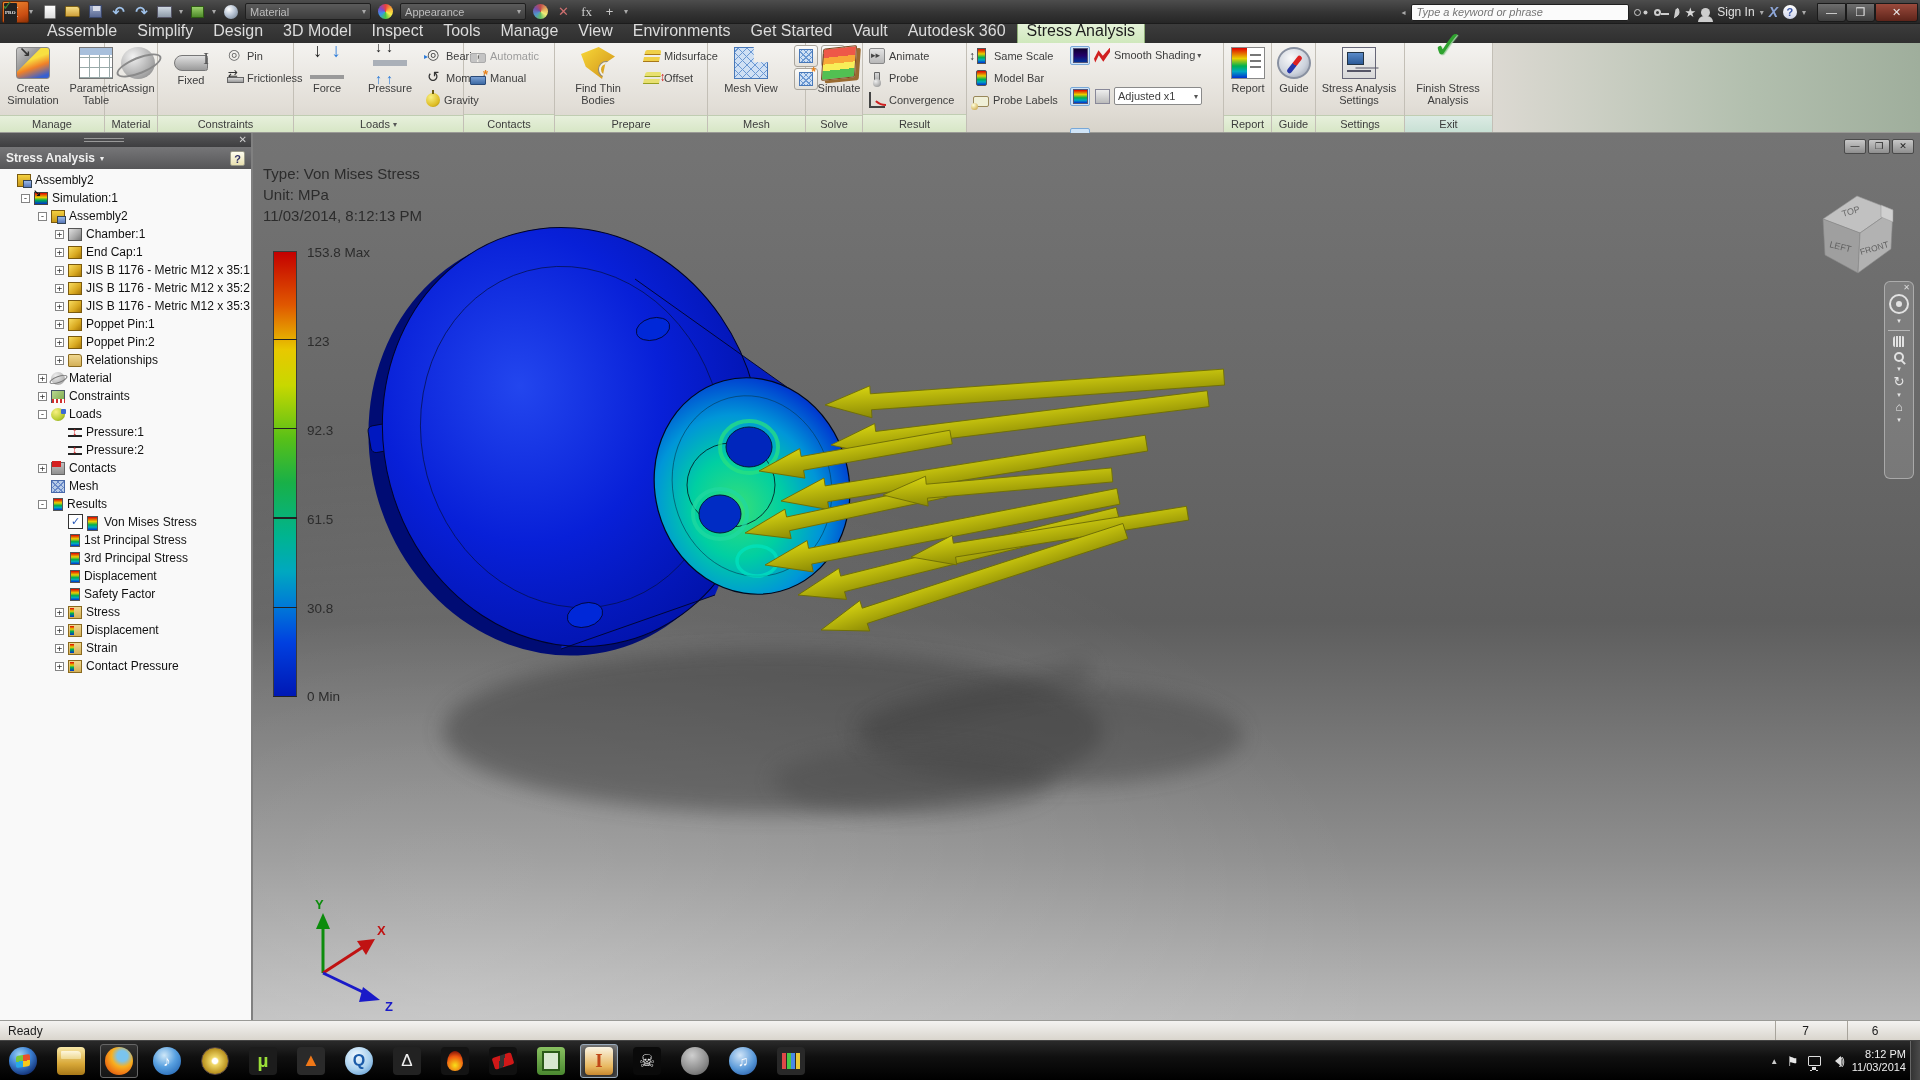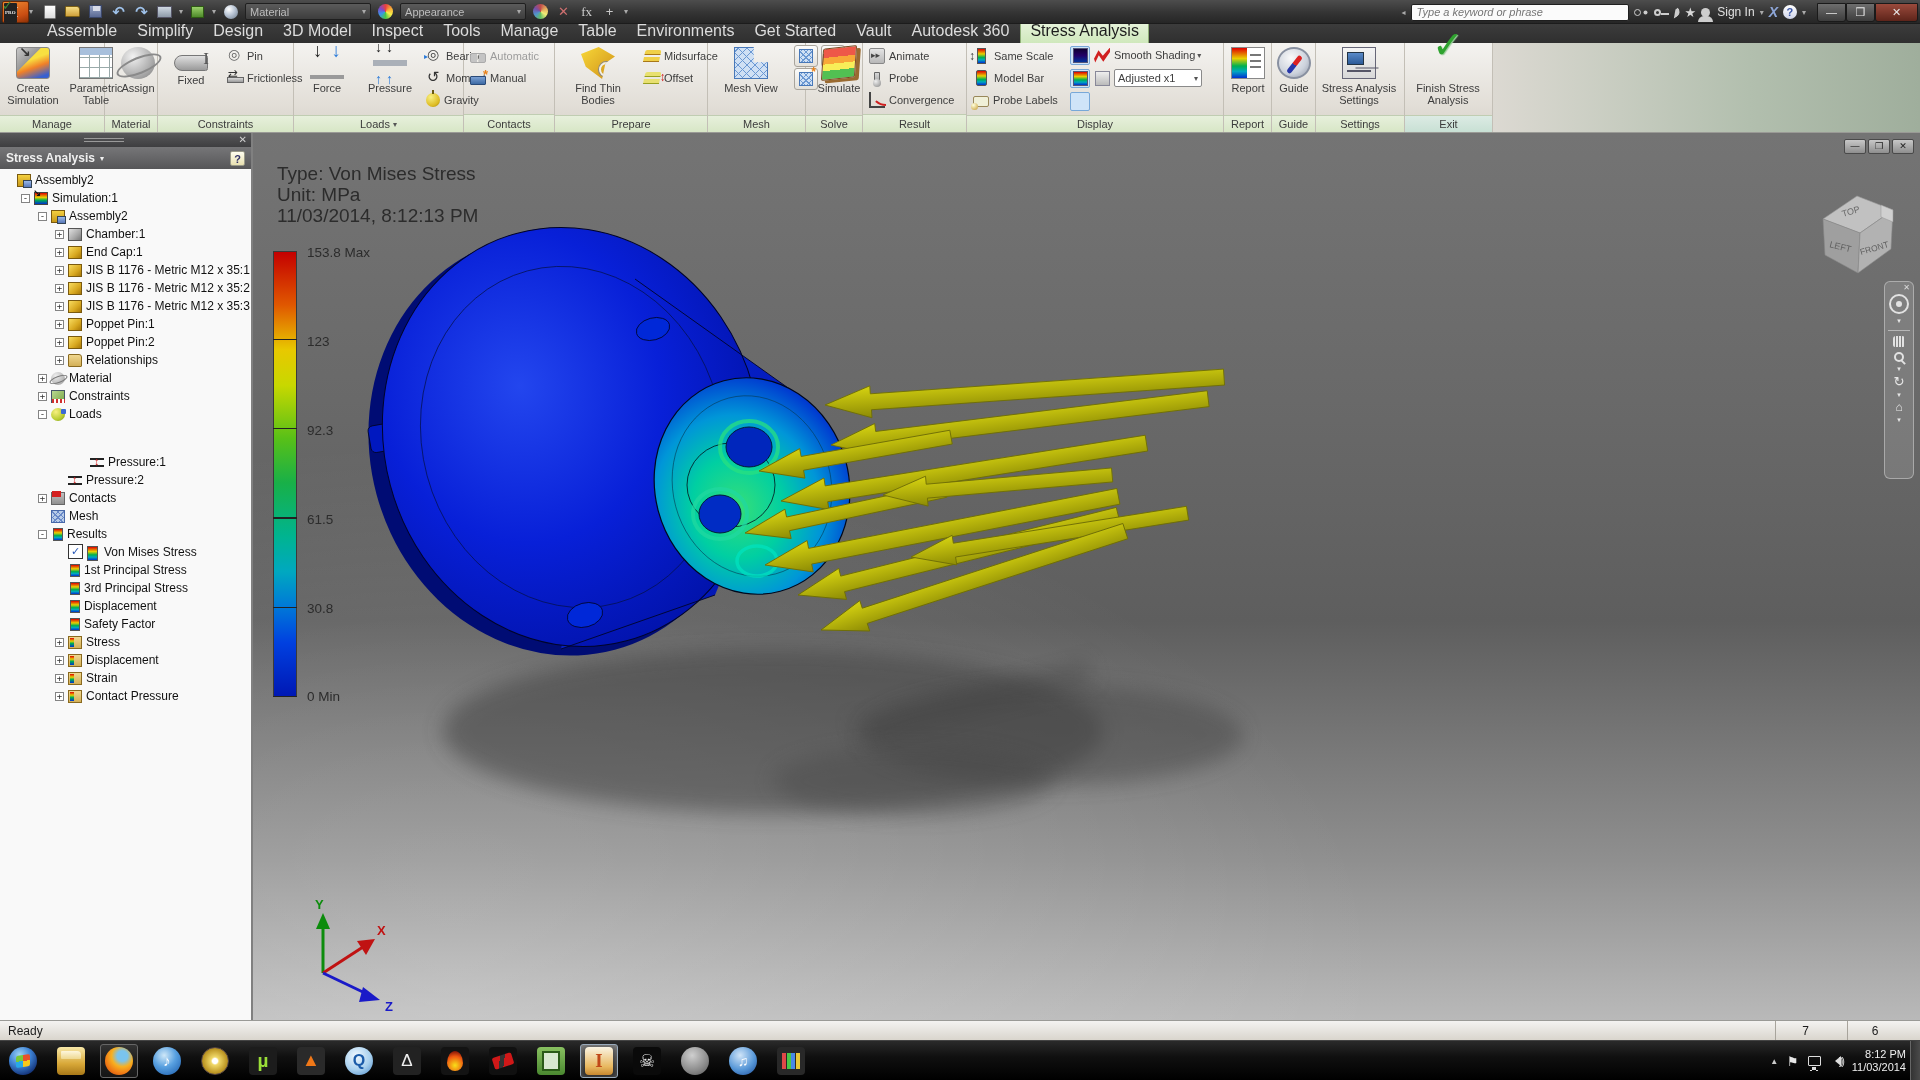--- a/index.html
+++ b/index.html
@@ -119,21 +119,21 @@
 [data-icon="sa-settings"]:after{content:"";position:absolute;left:4px;bottom:6px;width:24px;height:2px;background:#556;box-shadow:8px -3px 0 -0.5px #556}
 [data-icon="finish-check"]:before{content:"✓";position:absolute;left:1px;top:-8px;font-size:38px;font-weight:bold;color:#2fa32f;text-shadow:1px 1px 1px #9c9}
 [data-icon="toggle-colorbar-dark"]{background:linear-gradient(180deg,#103,#206,#039);border:1px solid #557;width:15px;height:15px}
 [data-icon="toggle-smooth"]{width:16px;height:15px;background:#d02020;clip-path:polygon(0 75%,28% 18%,55% 55%,100% 0,100% 30%,58% 95%,30% 52%,8% 100%)}
 [data-icon="toggle-rainbow"]{background:linear-gradient(180deg,#e00000,#e8d000 35%,#00b050 60%,#00a8c0 78%,#0030d0);border:1px solid #557;width:15px;height:15px}
 [data-icon="toggle-gray"]{background:linear-gradient(#eee,#bbb);border:1px solid #889;width:15px;height:15px}
 [data-icon="probe-edit"]{width:16px;height:15px}
 [data-icon="probe-edit"]:before{content:"✓";color:#3a8a3a;font-size:13px;position:absolute;left:2px;top:-2px}
 .tglbtn{display:inline-flex;align-items:center;justify-content:center;width:20px;height:19px;border:1px solid transparent;border-radius:2px}
 .tglbtn.pressed{background:#cfe4f8;border-color:#78a8d8}
-.dextra{display:flex;flex-direction:column;gap:1px;padding-top:1px}
+.dextra{display:flex;flex-direction:column;gap:19px;padding-top:1px}
 .drow{display:flex;align-items:center;gap:2px;height:22px;font-size:11px;color:#3d3d3d}
 .combo-lt{width:88px;height:18px;background:#fff;border:1px solid #8a8a8a;border-radius:2px;display:flex;align-items:center;justify-content:space-between;padding:0 3px;font-size:11px}
 .combo-lt .dd,.drow .dd{font-size:8px;color:#555}
 
 
 .main{display:flex;height:887px;background:#555}
 .browser{width:253px;background:#f7f7f7;border-right:2px solid #808080;display:flex;flex-direction:column}
 .bminibar{height:14px;background:linear-gradient(#58585a,#3e3e40);display:flex;align-items:center;justify-content:flex-end;padding:0 4px;gap:4px}
 .bgrip{width:40px;height:4px;background:repeating-linear-gradient(#9a9a9a 0 1px,transparent 1px 3px);margin-right:auto;margin-left:80px}
 .bclose{color:#cfcfcf;font-size:10px;line-height:10px}
@@ -167,21 +167,21 @@
 [data-icon="folder-cb"]{background:linear-gradient(#f0d890,#d4b058);border:1px solid #8a6a20}
 [data-icon="folder-cb"]:after{content:"";position:absolute;left:1px;top:1px;bottom:1px;width:4px;background:linear-gradient(180deg,#e00000,#e8d000 35%,#00b050 60%,#0030d0)}
 [data-icon="vms-check"]{width:32px}
 [data-icon="vms-check"]:before{content:"✓";position:absolute;left:0;top:-2px;width:13px;height:13px;background:#fff;border:1px solid #333;color:#2858b8;font-size:11px;font-weight:bold;text-align:center;line-height:13px}
 [data-icon="vms-check"]:after{content:"";position:absolute;right:2px;top:0;width:9px;height:13px;background:linear-gradient(180deg,#e00000,#e8d000 35%,#00b050 60%,#00a8c0 78%,#0030d0);border:1px solid #555}
 
 
 .viewport{position:relative;flex:1;background:radial-gradient(ellipse at 12% 96%,rgba(255,255,255,.22),transparent 45%),linear-gradient(180deg,#747474 0%,#696969 30%,#5e5e5e 55%,#8f8f8f 82%,#b9b9b9 100%);overflow:hidden}
 .docbtns{position:absolute;top:6px;right:6px;display:flex;gap:2px;z-index:5}
 .docbtn{width:22px;height:15px;background:linear-gradient(#c8c8c8,#8e8e8e);border:1px solid #4a4a4a;border-radius:2px;font-size:9px;color:#222;text-align:center;line-height:13px}
-.annot{position:absolute;left:24px;top:30px;color:#2c2c2c;font-size:19px;line-height:21px;z-index:3}
+.annot{position:absolute;left:10px;top:30px;color:#2c2c2c;font-size:15px;line-height:21px;z-index:3}
 .legend{position:absolute;left:20px;top:118px;z-index:3}
 .lbar{width:24px;height:446px;border:1.5px solid #3a3a3a;background:linear-gradient(180deg,#c40000 0%,#e05800 12%,#e8c800 22%,#c8d800 30%,#58c018 42%,#18b048 52%,#00b490 64%,#00a8c0 72%,#0078d8 80%,#0040e0 88%,#0018b4 100%)}
 .lticks{position:absolute;left:0;top:0;width:24px;height:446px;background:repeating-linear-gradient(transparent 0 88px,#222 88px 89.2px)}
 .llabels{position:absolute;left:34px;top:0;width:110px;height:446px}
 .llabels span{position:absolute;color:#2c2c2c;font-size:13.5px;white-space:nowrap}
 .llabels span:nth-of-type(1){top:-6px}
 .llabels span:nth-of-type(2){top:83px}
 .llabels span:nth-of-type(3){top:172px}
 .llabels span:nth-of-type(4){top:261px}
 .llabels span:nth-of-type(5){top:350px}
@@ -320,21 +320,21 @@
 
   <div class="tabrow">
 
   <div class="rtab">Assemble</div>
       <div class="rtab">Simplify</div>
       <div class="rtab">Design</div>
       <div class="rtab">3D Model</div>
       <div class="rtab">Inspect</div>
       <div class="rtab">Tools</div>
       <div class="rtab">Manage</div>
-      <div class="rtab">Table</div>
+      <div class="rtab">View</div>
       <div class="rtab">Environments</div>
       <div class="rtab">Get Started</div>
       <div class="rtab">Vault</div>
       <div class="rtab">Autodesk 360</div>
       <div class="rtab active">Stress Analysis</div>
     </div>
 
   <div class="ribbon">
     <div class="rpanel" style="width:105px">
       <div class="rbody">
@@ -698,21 +698,21 @@
             <span class="ti" data-icon="constraints"></span>
             <span class="tlabel">Constraints</span>
           </div>
 
           <div class="trow" style="padding-left: 38px;">
             <span class="texp">-</span>
             <span class="ti" data-icon="loads"></span>
             <span class="tlabel">Loads</span>
           </div>
 
-          <div class="trow" style="padding-left: 77px; margin-top: 30px;">
+          <div class="trow" style="padding-left: 55px;">
             <span class="texp"></span>
             <span class="ti" data-icon="pressure"></span>
             <span class="tlabel">Pressure:1</span>
           </div>
 
           <div class="trow" style="padding-left: 55px;">
             <span class="texp"></span>
             <span class="ti" data-icon="pressure"></span>
             <span class="tlabel">Pressure:2</span>
           </div>

